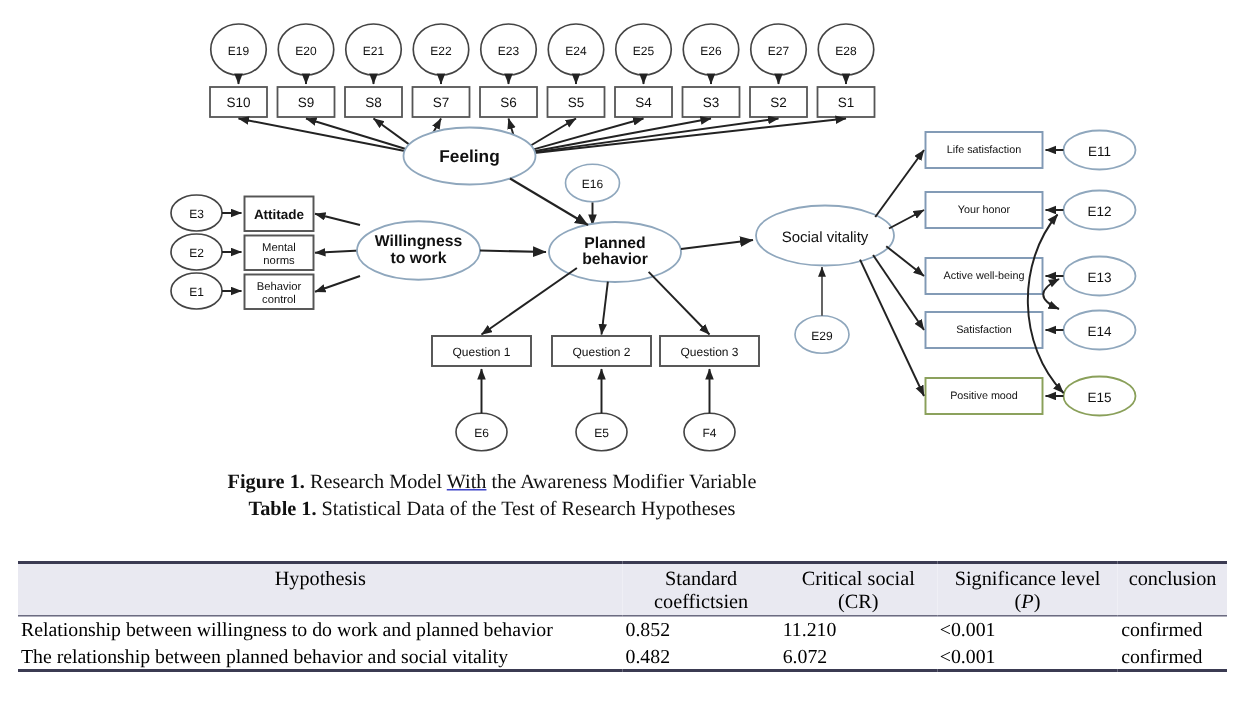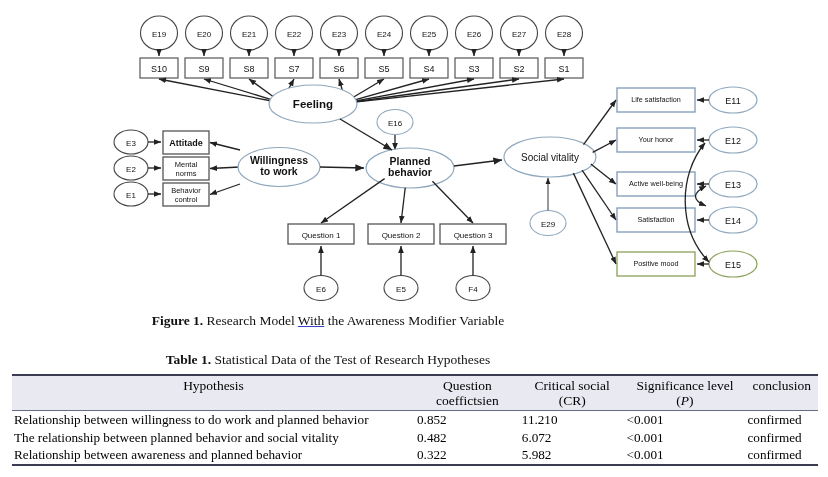--- a/index.html
+++ b/index.html
@@ -4,21 +4,21 @@
 <title>Research Model Figure and Table</title>
 <style>
   html,body{margin:0;padding:0;background:#ffffff;}
   body{width:828px;height:477px;position:relative;overflow:hidden;
        font-family:"Liberation Serif",serif;color:#000;}
   #figure{position:absolute;left:0;top:0;width:782px;height:305px;}
   #figure svg{display:block;}
   .cap{position:absolute;width:656px;text-align:center;font-family:"Liberation Serif",serif;
        font-size:13.5px;color:#111;}
   #fig-caption{top:313px;}
-  #tbl-caption{top:352px;}
+  #tbl-caption{top:331px;}
   .cap b{font-weight:bold;}
   .sp{ text-decoration:underline; text-decoration-color:#3a41c8; }
   #tablewrap{position:absolute;left:12px;top:374px;width:806px;}
   table{border-collapse:collapse;width:806px;font-family:"Liberation Serif",serif;}
   thead tr{background:#e9e9f1;}
   thead th{font-weight:normal;font-size:13.5px;padding:2px 2px;line-height:1.12;
            text-align:center;vertical-align:top;}
   table{border-top:2.5px solid #3b3b52;}
   thead{border-bottom:1px solid #6b6b80;}
   tbody tr td{font-size:13.2px;padding:1px 2px;text-align:left;line-height:1.18;}
@@ -344,21 +344,21 @@
         <col style="width:13%">
         <col style="width:15%">
         <col style="width:11%">
     </colgroup>
     <thead>
       <tr id="header-row">
           <th>
             <span class="hdr-sub">Hypothesis</span>
           </th>
           <th>
-            <span class="hdr-sub">Question</span>
+            <span class="hdr-sub">Standard</span>
             <span class="hdr-sub">coeffictsien</span>
           </th>
           <th>
             <span class="hdr-sub">Critical social</span>
             <span class="hdr-sub">(CR)</span>
           </th>
           <th>
             <span class="hdr-sub">Significance level</span>
             <span class="hdr-sub">(<span class="ital">P</span>)</span>
           </th>
@@ -375,22 +375,15 @@
           <td>&lt;0.001</td>
           <td>confirmed</td>
         </tr>
         <tr>
           <td class="hyp">The relationship between planned behavior and social vitality</td>
           <td>0.482</td>
           <td>6.072</td>
           <td>&lt;0.001</td>
           <td>confirmed</td>
         </tr>
-        <tr>
-          <td class="hyp">Relationship between awareness and planned behavior</td>
-          <td>0.322</td>
-          <td>5.982</td>
-          <td>&lt;0.001</td>
-          <td>confirmed</td>
-        </tr>
       </tbody>
   </table>
 </div>
 
 </body></html>

